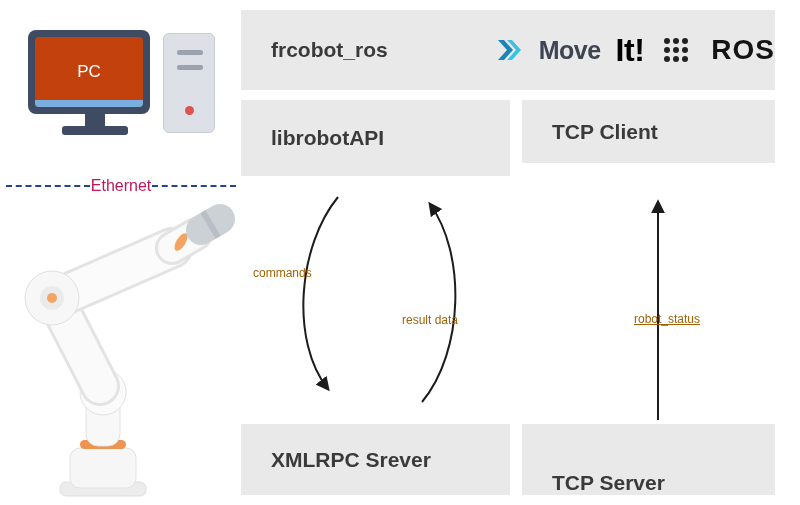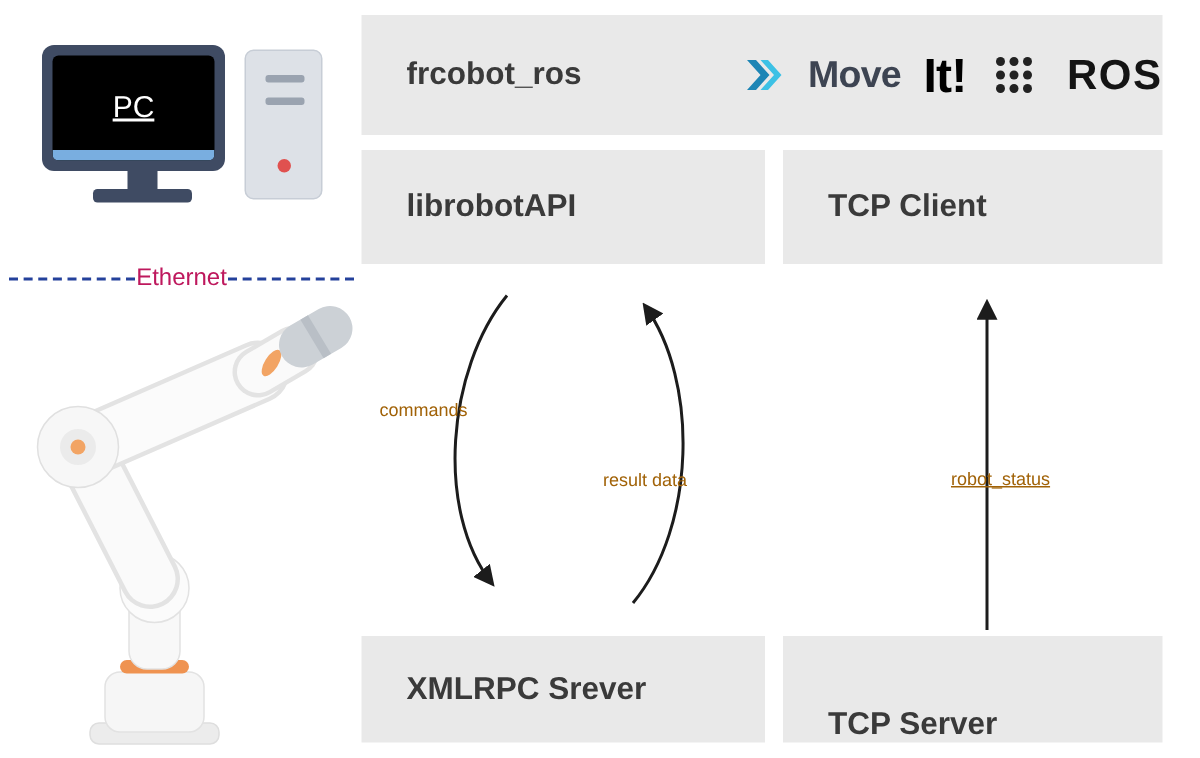--- a/index.html
+++ b/index.html
@@ -9,21 +9,21 @@
   }
 
   
   .gbox {
     position:absolute; background:#e9e9e9; display:flex; align-items:center;
     color:#3a3a3a; font-size:21px; font-weight:600; padding-left:30px;
     box-sizing:border-box;
   }
   #header-box   { left:241px; top:10px;  width:534px; height:80px; justify-content:space-between; }
   #box-librobotapi { left:241px; top:100px; width:269px; height:76px; }
-  #box-tcpclient   { left:522px; top:100px; width:253px; height:76px; }
+  #box-tcpclient   { left:522px; top:100px; width:253px; height:63px; }
   #box-xmlrpc      { left:241px; top:424px; width:269px; height:71px;align-items:center; }
   #box-tcpserver   { left:522px; top:424px; width:253px; height:71px;align-items:flex-end; }
 
   
   .logos { display:flex; align-items:center; gap:20px; }
   .moveit-logo { display:flex; align-items:center; gap:15px; }
   .mv-move { font-size:25px; font-weight:700; color:#3d4452; letter-spacing:-0.5px; }
   .mv-it   { font-size:32px; font-weight:700; color:#000000; letter-spacing:-0.5px; }
   .ros-logo { display:flex; align-items:center; gap:23px; }
   .ros-dots { display:grid; grid-template-columns:repeat(3,6px); grid-auto-rows:6px; gap:3px; }
@@ -33,23 +33,23 @@
   
   .arrows-layer { position:absolute; left:240px; top:176px; }
   .arrow-label { position:absolute; font-size:12px; color:#a16207; white-space:nowrap; }
   #lbl-commands     { left:253px; top:266px; }
   #lbl-result-data  { left:402px; top:313px; }
   #lbl-robot-status { left:634px; top:312px;text-decoration:underline; }
 
   
   .monitor { position:absolute; left:28px; top:30px; width:122px; height:84px;
              background:#3f4b63; border-radius:8px; padding:7px; box-sizing:border-box; }
-  .screen  { width:100%; height:100%; background:#000000; border-radius:4px;
+  .screen  { width:100%; height:100%; background:#c2410c; border-radius:4px;
              display:flex; align-items:center; justify-content:center;
-             color:#fff; font-size:20px; position:relative; overflow:hidden;text-decoration:underline; }
+             color:#fff; font-size:17px; position:relative; overflow:hidden; }
   .screen::after { content:""; position:absolute; left:0; right:0; bottom:0; height:7px; background:#79aee0; }
   .stand-neck { position:absolute; left:85px; top:114px; width:20px; height:12px; background:#3f4b63; }
   .stand-base { position:absolute; left:62px; top:126px; width:66px; height:9px; background:#3f4b63; border-radius:3px; }
   .tower { position:absolute; left:163px; top:33px; width:52px; height:100px;
            background:#dde1e7; border:1px solid #c7cdd6; border-radius:6px; box-sizing:border-box; }
   .tower .slot { position:absolute; left:13px; width:26px; height:5px; background:#9aa3b0; border-radius:2px; }
   .tower .slot.s1 { top:16px; } .tower .slot.s2 { top:31px; }
   .tower .power-led { position:absolute; left:21px; top:72px; width:9px; height:9px;
                       border-radius:50%; background:#e0514f; }
 

